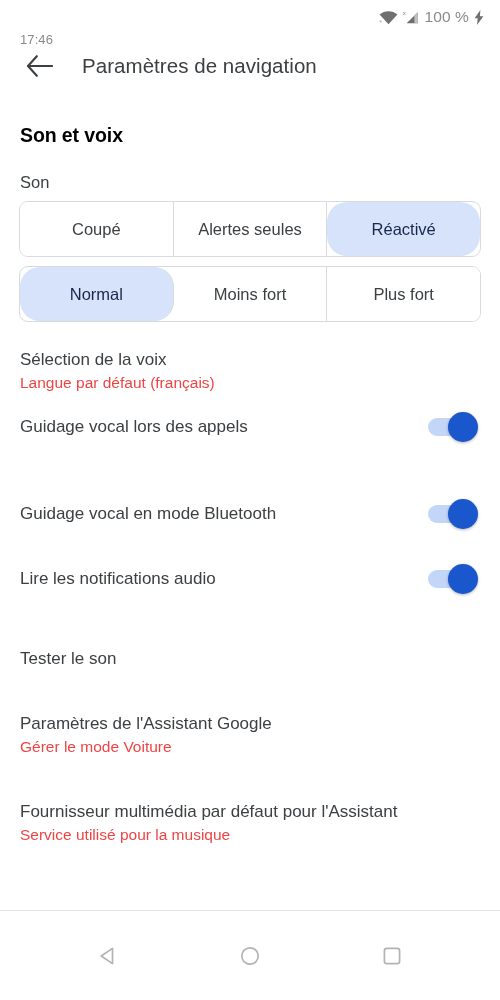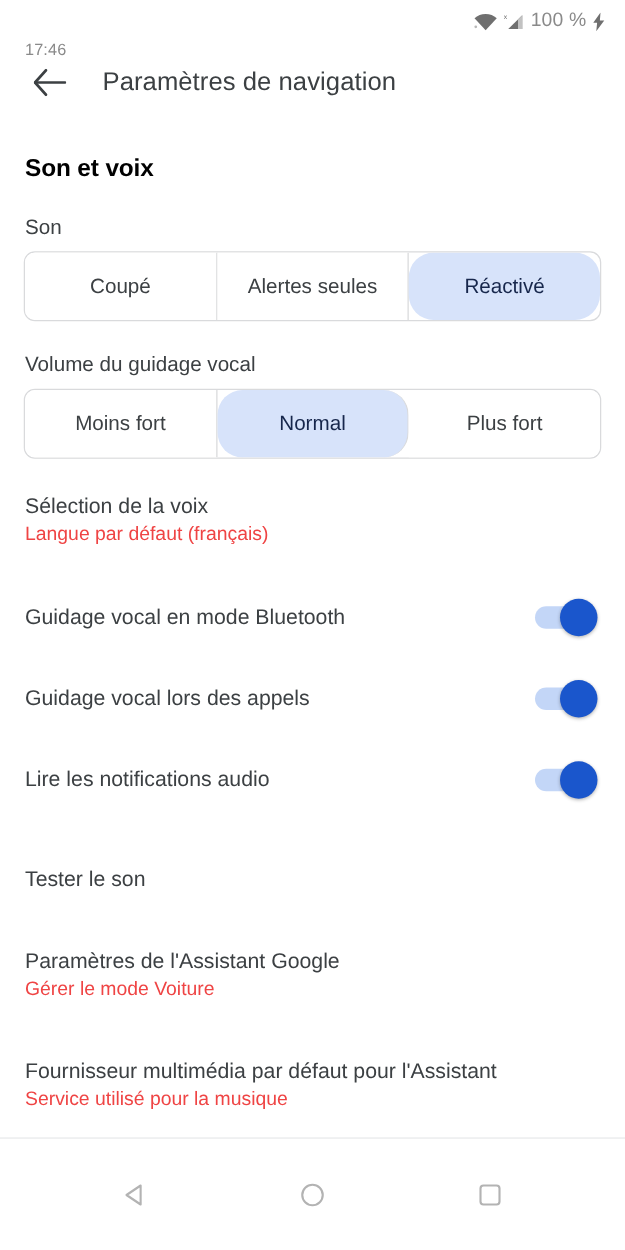--- a/index.html
+++ b/index.html
@@ -264,49 +264,48 @@
 
     <div class="section-title">Son et voix</div>
 
     <div class="field-label">Son</div>
     <div class="segmented">
       <div class="segment">Coupé</div>
       <div class="segment">Alertes seules</div>
       <div class="segment selected">Réactivé</div>
     </div>
 
-    <div class="field-label">Volume du guidage vocal</div>
     <div class="segmented">
+      <div class="segment selected">Normal</div>
       <div class="segment">Moins fort</div>
-      <div class="segment selected">Normal</div>
       <div class="segment">Plus fort</div>
     </div>
 
     <div class="row-twoline">
       <div class="row-title">Sélection de la voix</div>
       <div class="row-subtitle">Langue par défaut (français)</div>
+    </div>
+
+    <div class="row-toggle">
+      <div class="row-title">Guidage vocal lors des appels</div>
+      <div class="switch">
+        <div class="track"></div>
+        <div class="thumb"></div>
+      </div>
     </div>
 
     <div class="row-toggle" style="margin-top:22px">
       <div class="row-title">Guidage vocal en mode Bluetooth</div>
       <div class="switch">
         <div class="track"></div>
         <div class="thumb"></div>
       </div>
     </div>
 
     <div class="row-toggle">
-      <div class="row-title">Guidage vocal lors des appels</div>
-      <div class="switch">
-        <div class="track"></div>
-        <div class="thumb"></div>
-      </div>
-    </div>
-
-    <div class="row-toggle">
       <div class="row-title">Lire les notifications audio</div>
       <div class="switch">
         <div class="track"></div>
         <div class="thumb"></div>
       </div>
     </div>
 
     <div class="row-oneline" style="padding-top:36px">
       <div class="row-title">Tester le son</div>
     </div>

